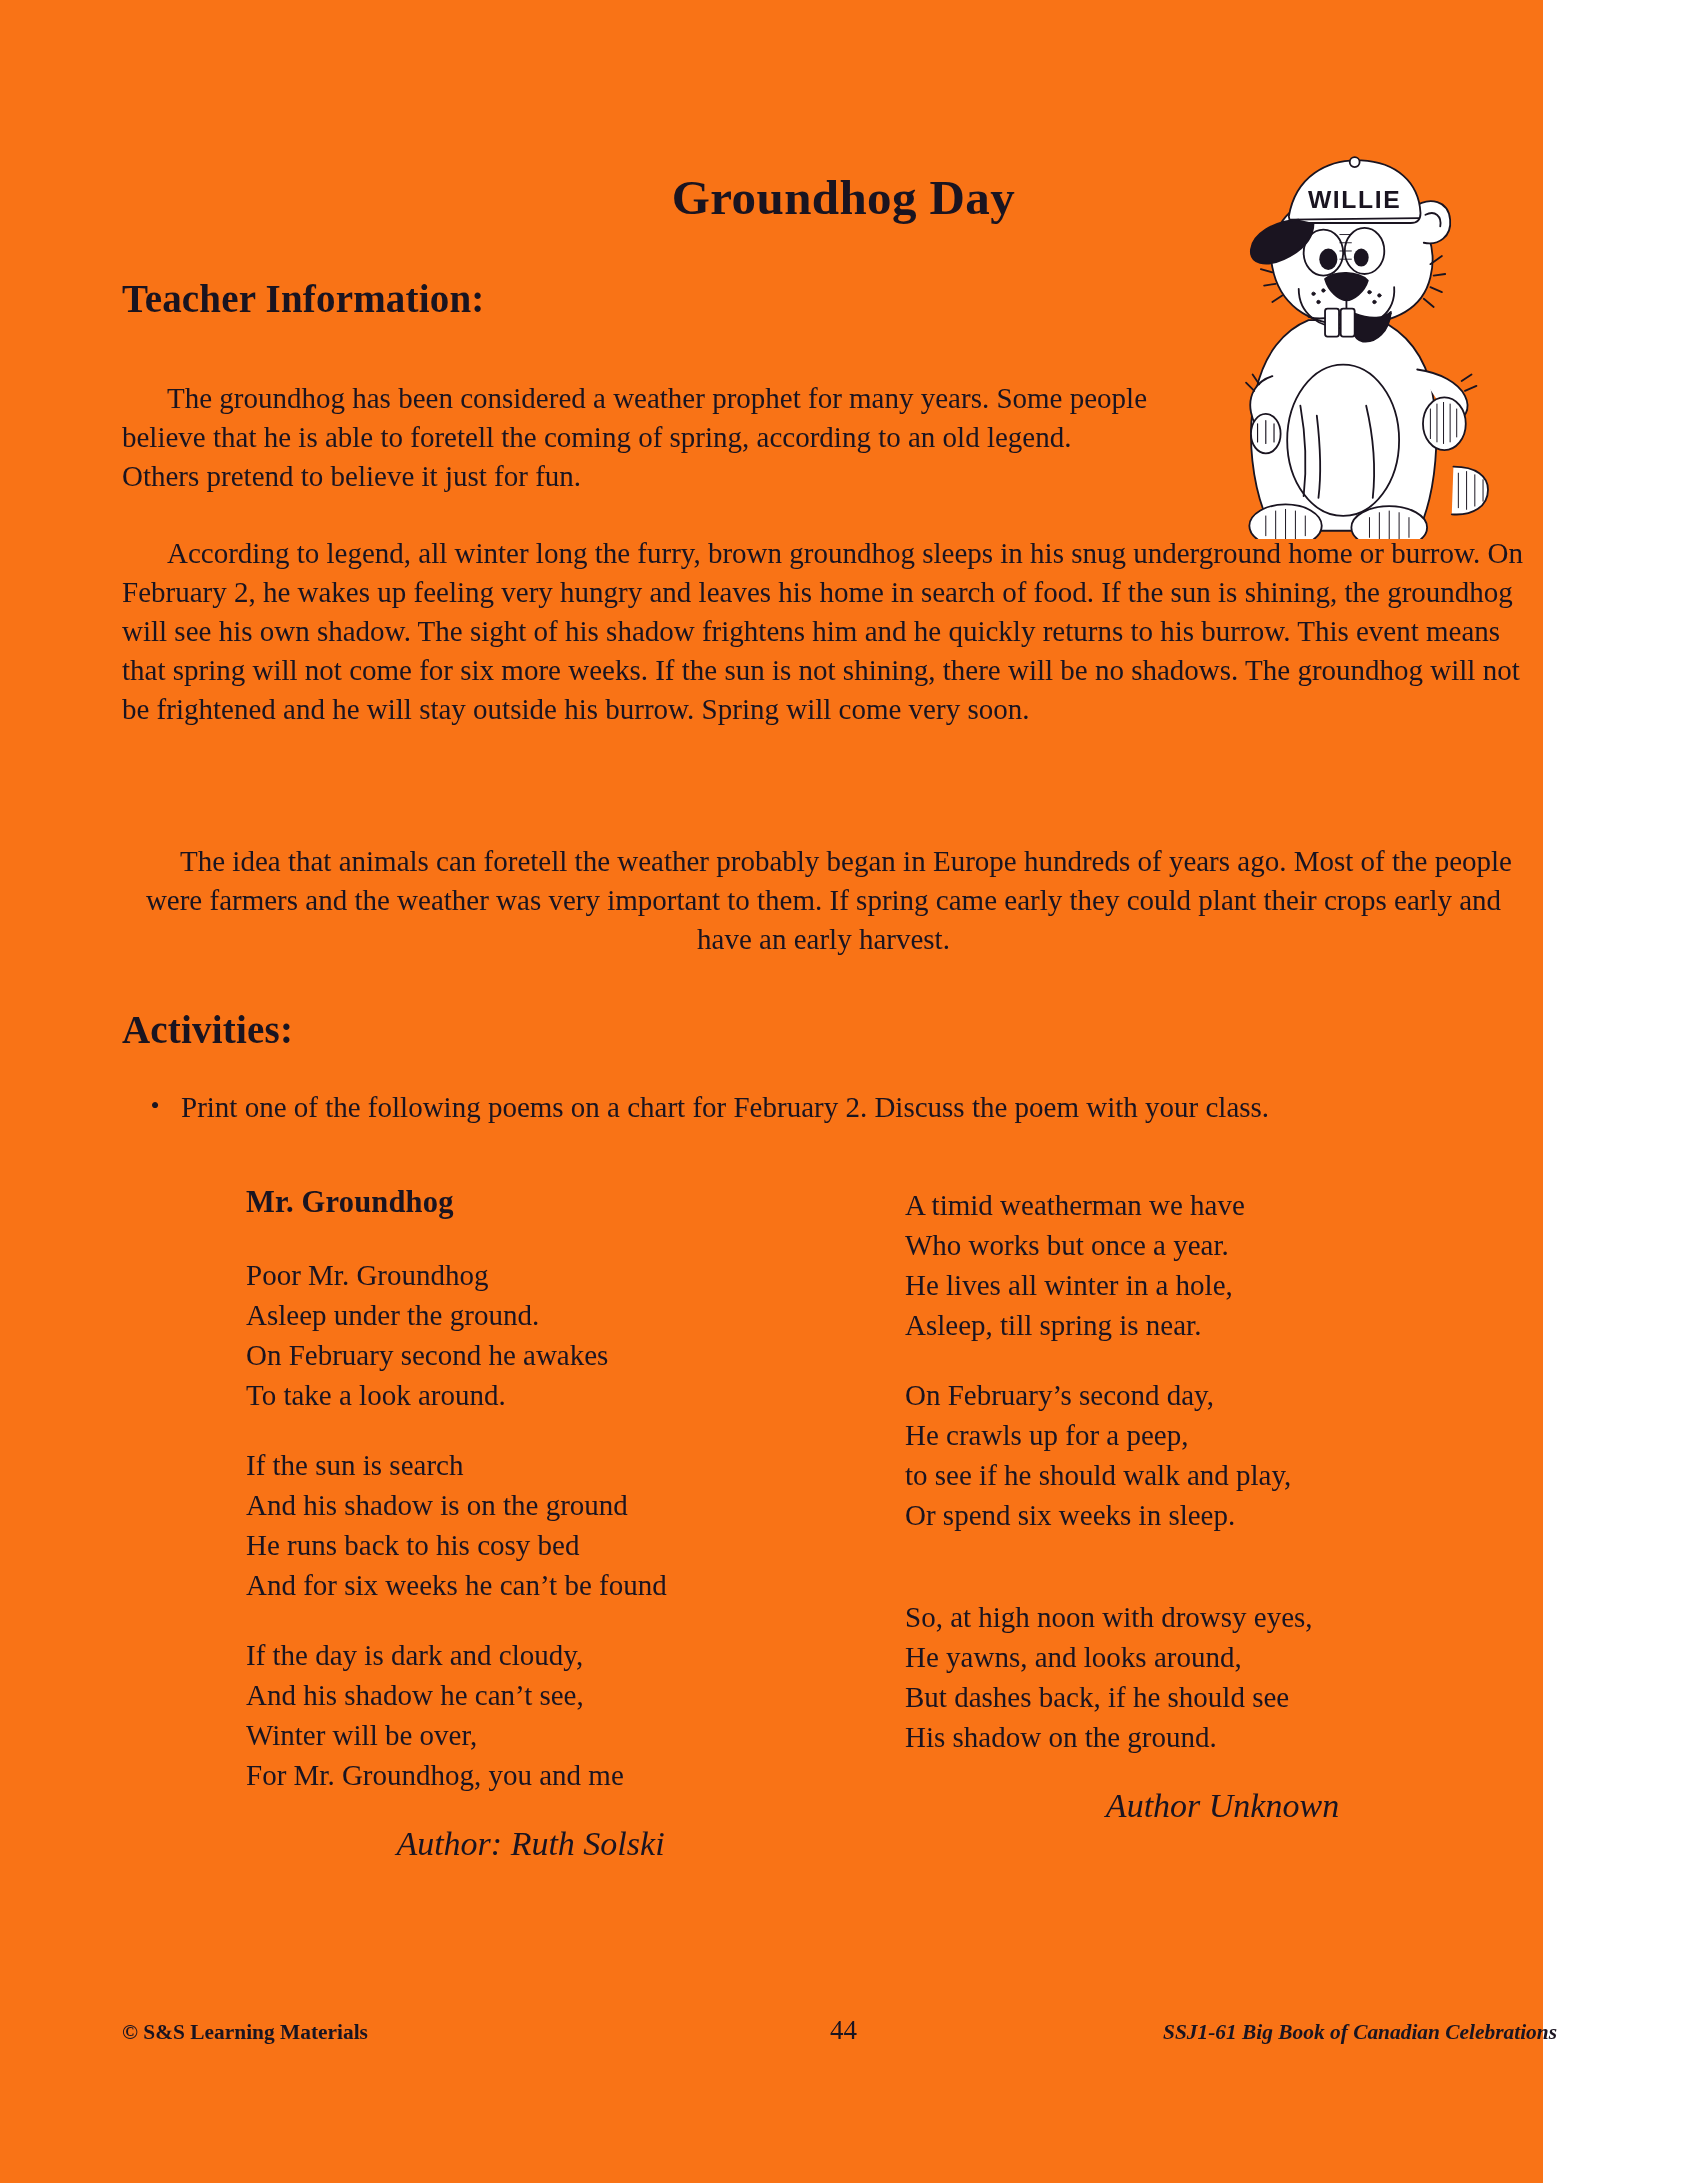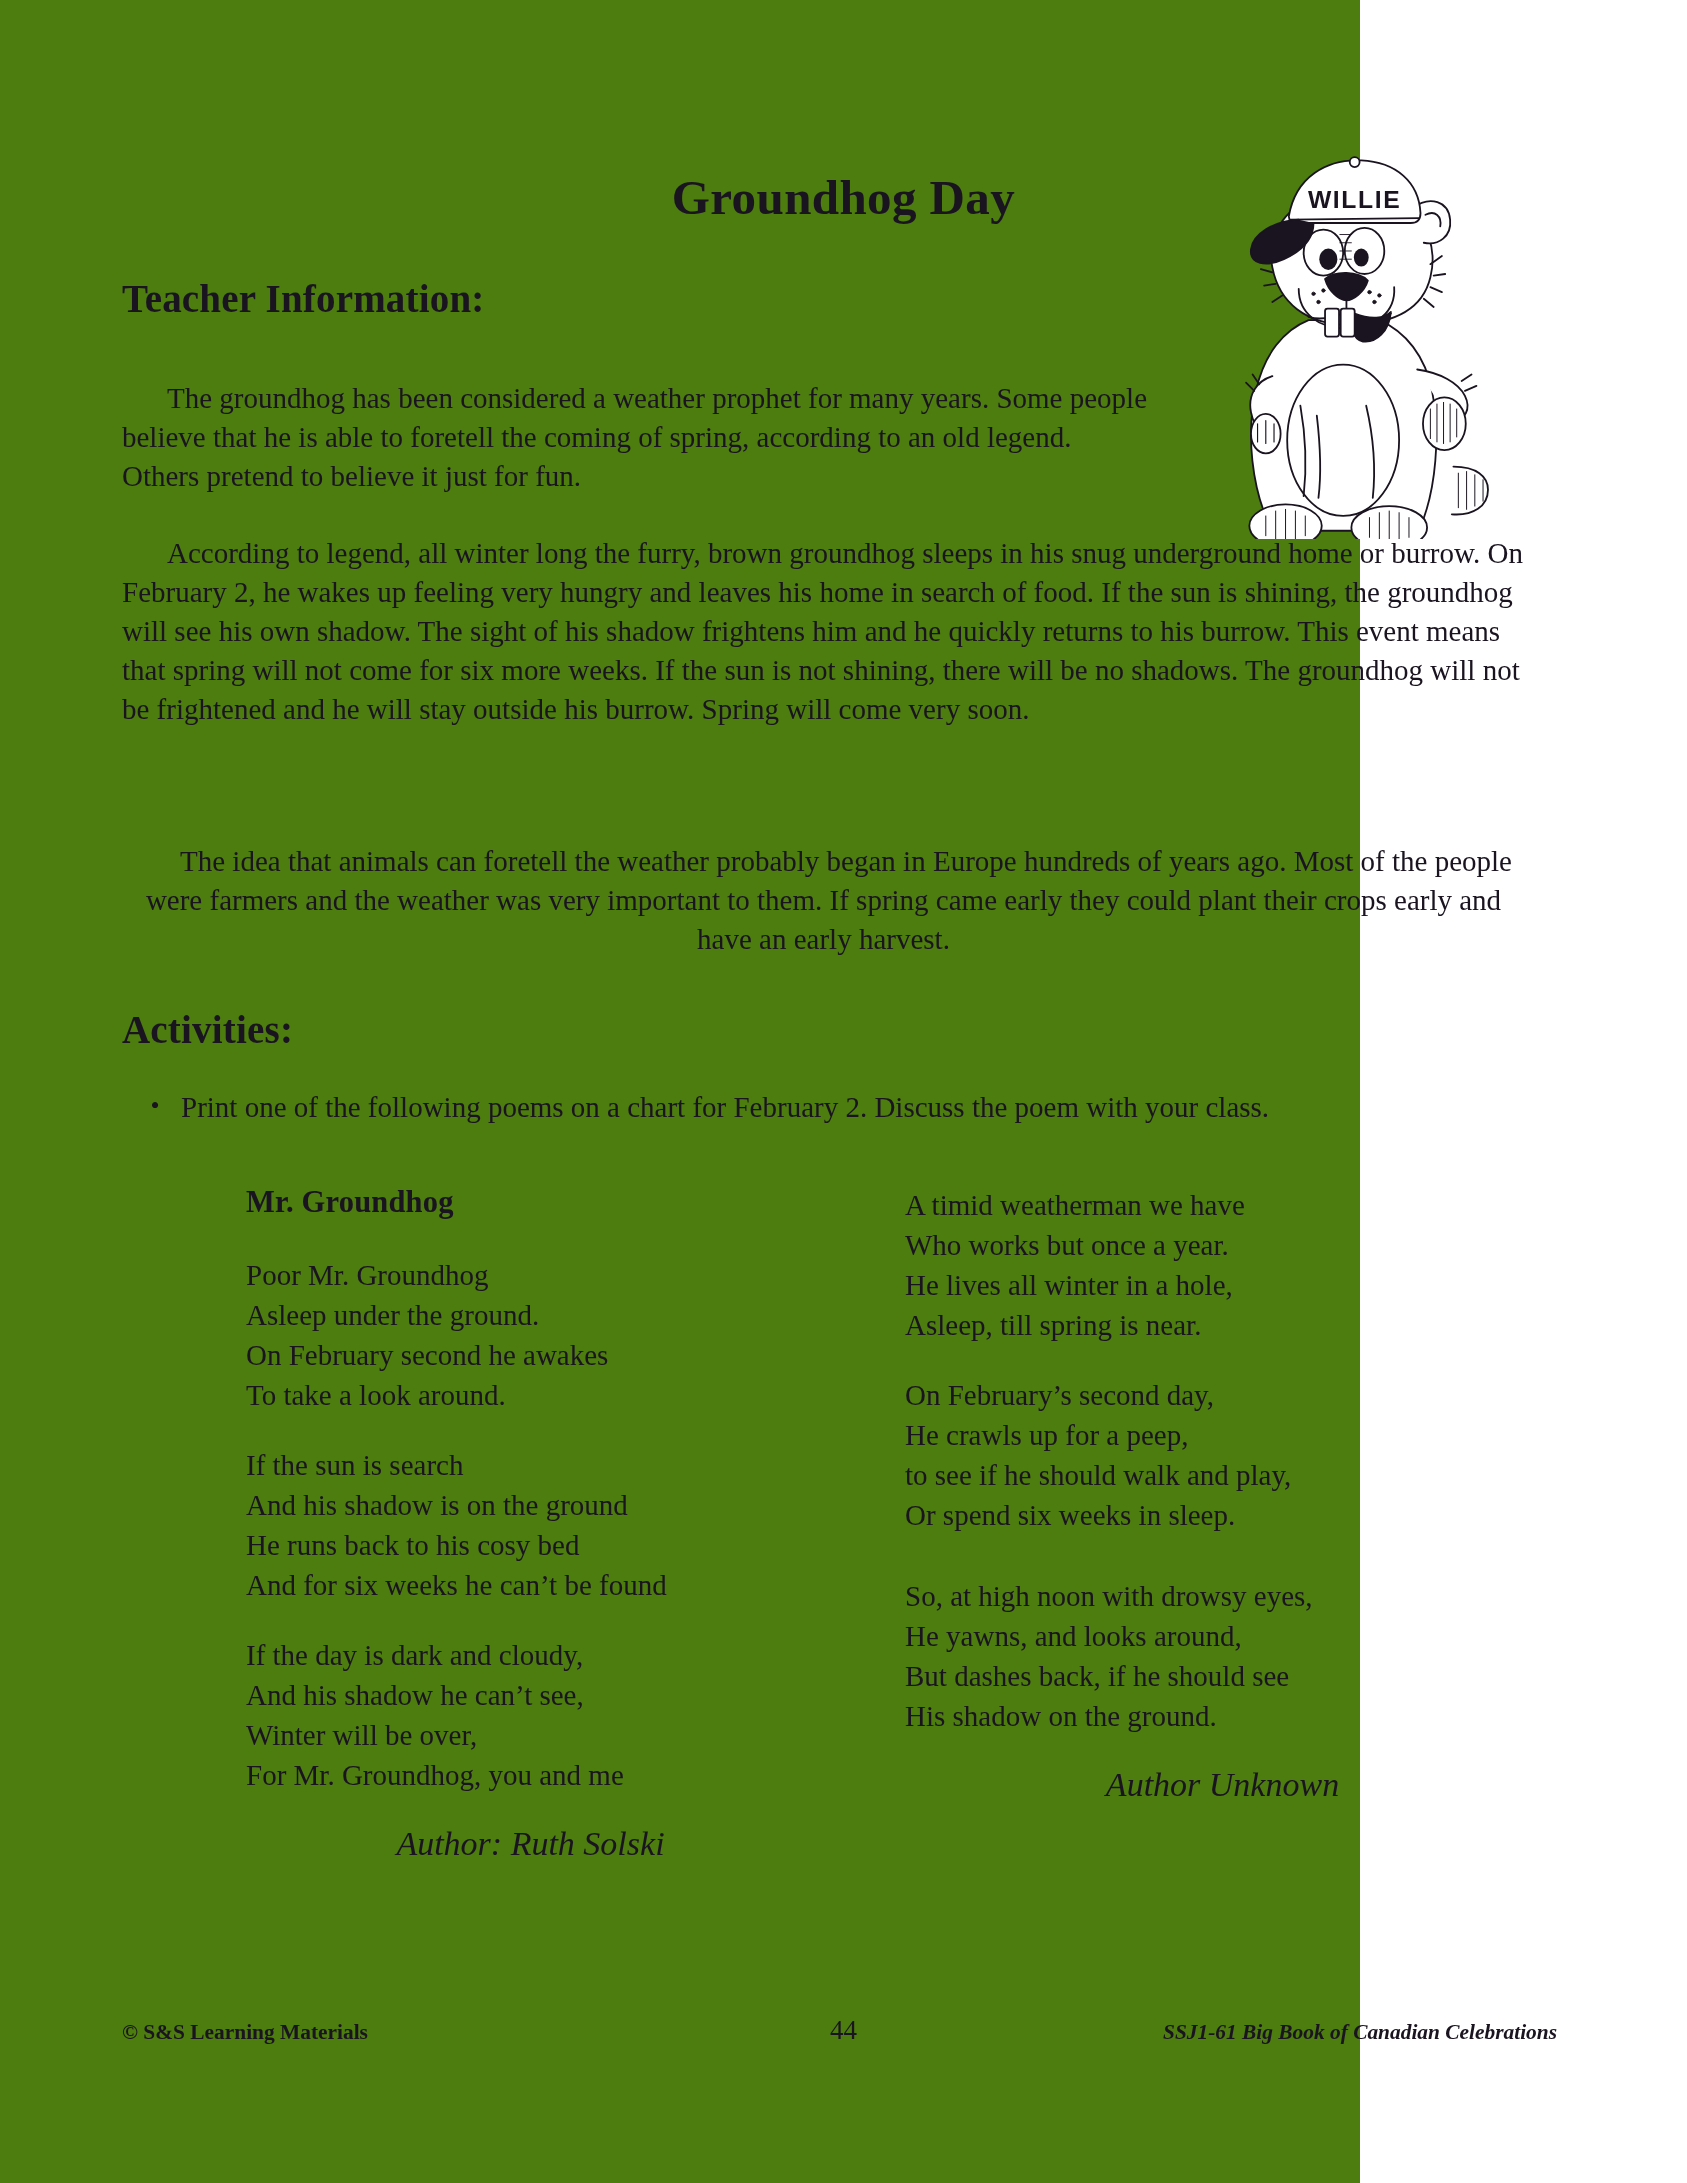--- a/index.html
+++ b/index.html
@@ -12,23 +12,23 @@
     height: 2183px;
     position: relative;
     font-family: "Liberation Serif", "DejaVu Serif", serif;
     color: #1a1420;
     overflow: hidden;
   }
 
   .page {
     position: absolute;
     left: 0; top: 0;
-    width: 1360px;
+    width: 1543px;
     height: 2183px;
-    background: #4d7c0f;
+    background: #f97316;
   }
 
   
   .title {
     position: absolute;
     left: 0;
     top: 169px;
     width: 1687px;
     text-align: center;
     font-size: 49px;
@@ -115,21 +115,21 @@
   }
   .stanza {
     margin: 0 0 30px 0;
   }
   .poem-line {
     font-size: 29px;
     line-height: 40px;
     white-space: nowrap;
     font-family: "Liberation Serif", "DejaVu Serif", serif;
   }
-  #poem-right .stanza.spaced { margin-bottom: 41px; }
+  #poem-right .stanza.spaced { margin-bottom: 62px; }
   #poem-right .stanza.gap-before { margin-top: 11.5px; }
 
   .poem-author {
     font-size: 34px;
     font-style: italic;
     text-align: center;
     margin-top: 1.6px;
     padding-left: 58px;
     font-family: "Liberation Serif", "DejaVu Serif", serif;
   }

